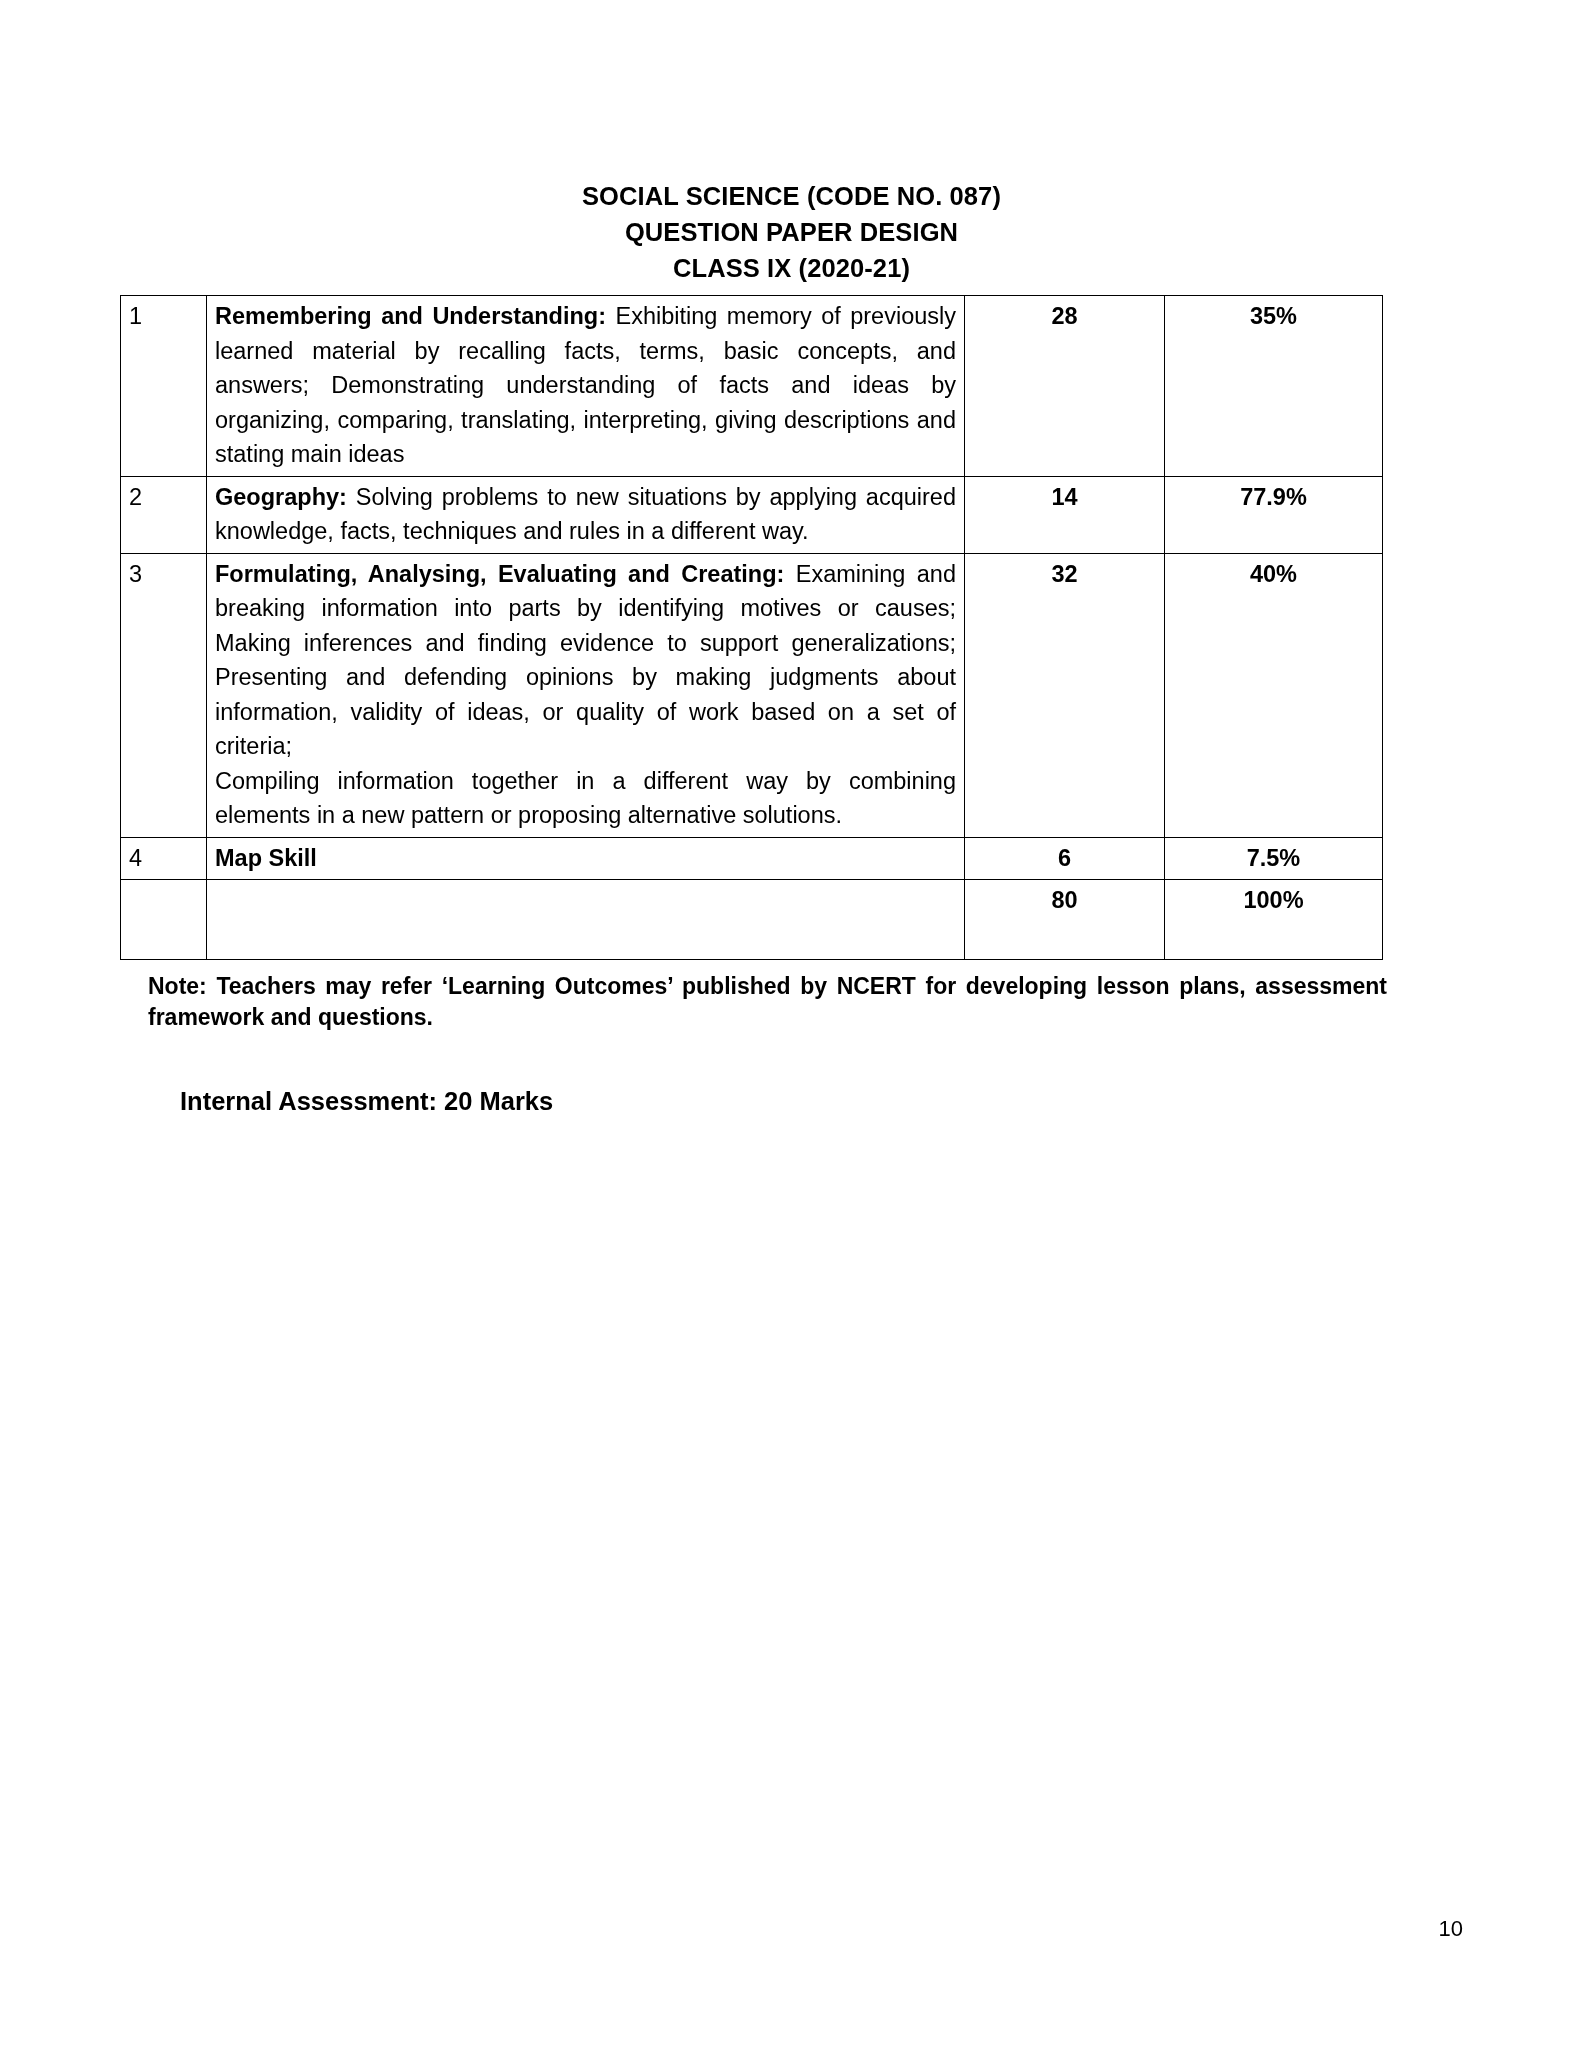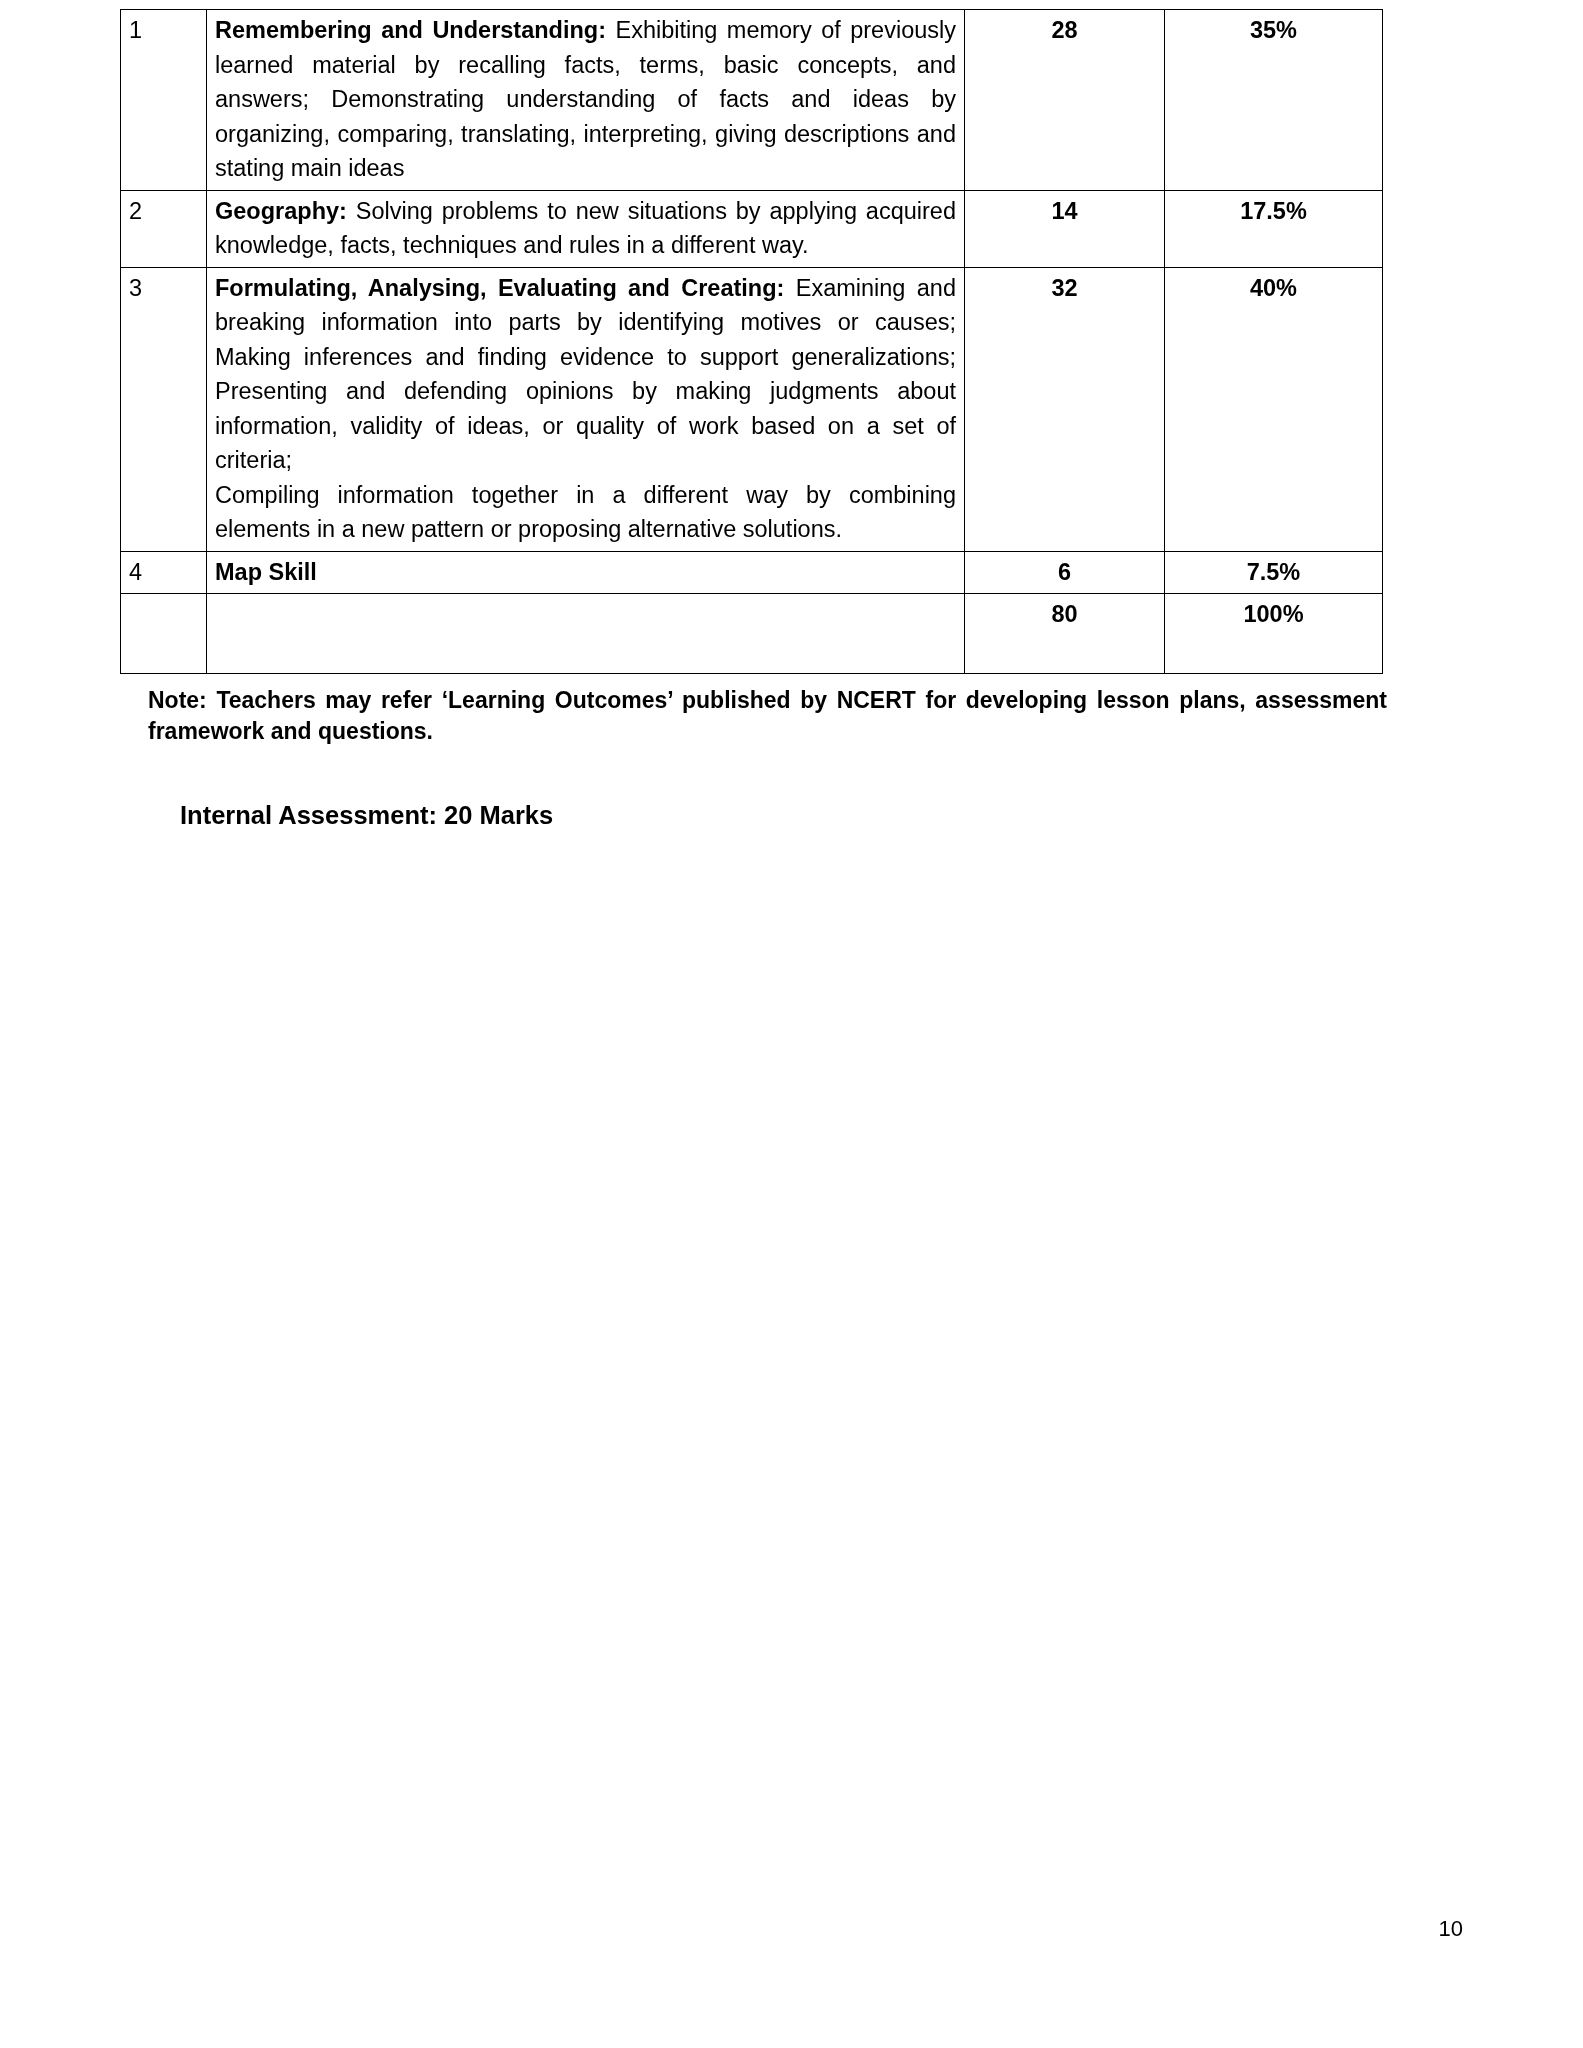--- a/index.html
+++ b/index.html
@@ -130,20 +130,25 @@
   col.w-sr { width: 86px; }
   col.w-comp { width: 758px; }
   col.w-marks { width: 200px; }
   col.w-wt { width: 218px; }
 </style>
 </head>
 <body>
 
 <div class="page">
 
+  <div class="titles">
+    <span class="title-line">SOCIAL SCIENCE (CODE NO. 087)</span>
+    <span class="title-line">QUESTION PAPER DESIGN</span>
+    <span class="title-line">CLASS IX (2020-21)</span>
+  </div>
 
   <div class="doc-table-wrap">
     <table class="doc">
       <colgroup>
         <col class="w-sr">
         <col class="w-comp">
         <col class="w-marks">
         <col class="w-wt">
       </colgroup>
       <tbody>
@@ -152,21 +157,21 @@
           <td class="c-sr">1</td>
           <td class="c-comp"><b>Remembering and Understanding:</b> <span>Exhibiting memory of previously learned material by recalling facts, terms, basic concepts, and answers; Demonstrating understanding of facts and ideas by organizing, comparing, translating, interpreting, giving descriptions and stating main ideas</span></td>
           <td class="c-num">28</td>
           <td class="c-num">35%</td>
         </tr>
 
         <tr>
           <td class="c-sr">2</td>
           <td class="c-comp"><b>Geography:</b> <span>Solving problems to new situations by applying acquired knowledge, facts, techniques and rules in a different way.</span></td>
           <td class="c-num">14</td>
-          <td class="c-num">17.5%</td>
+          <td class="c-num">77.9%</td>
         </tr>
 
         <tr>
           <td class="c-sr">3</td>
           <td class="c-comp"><b>Formulating, Analysing, Evaluating and Creating:</b> <span>Examining and breaking information into parts by identifying motives or causes; Making inferences and finding evidence to support generalizations; Presenting and defending opinions by making judgments about information, validity of ideas, or quality of work based on a set of criteria;</span><br><span>Compiling information together in a different way by combining elements in a new pattern or proposing alternative solutions.</span></td>
           <td class="c-num">32</td>
           <td class="c-num">40%</td>
         </tr>
 
         <tr>

